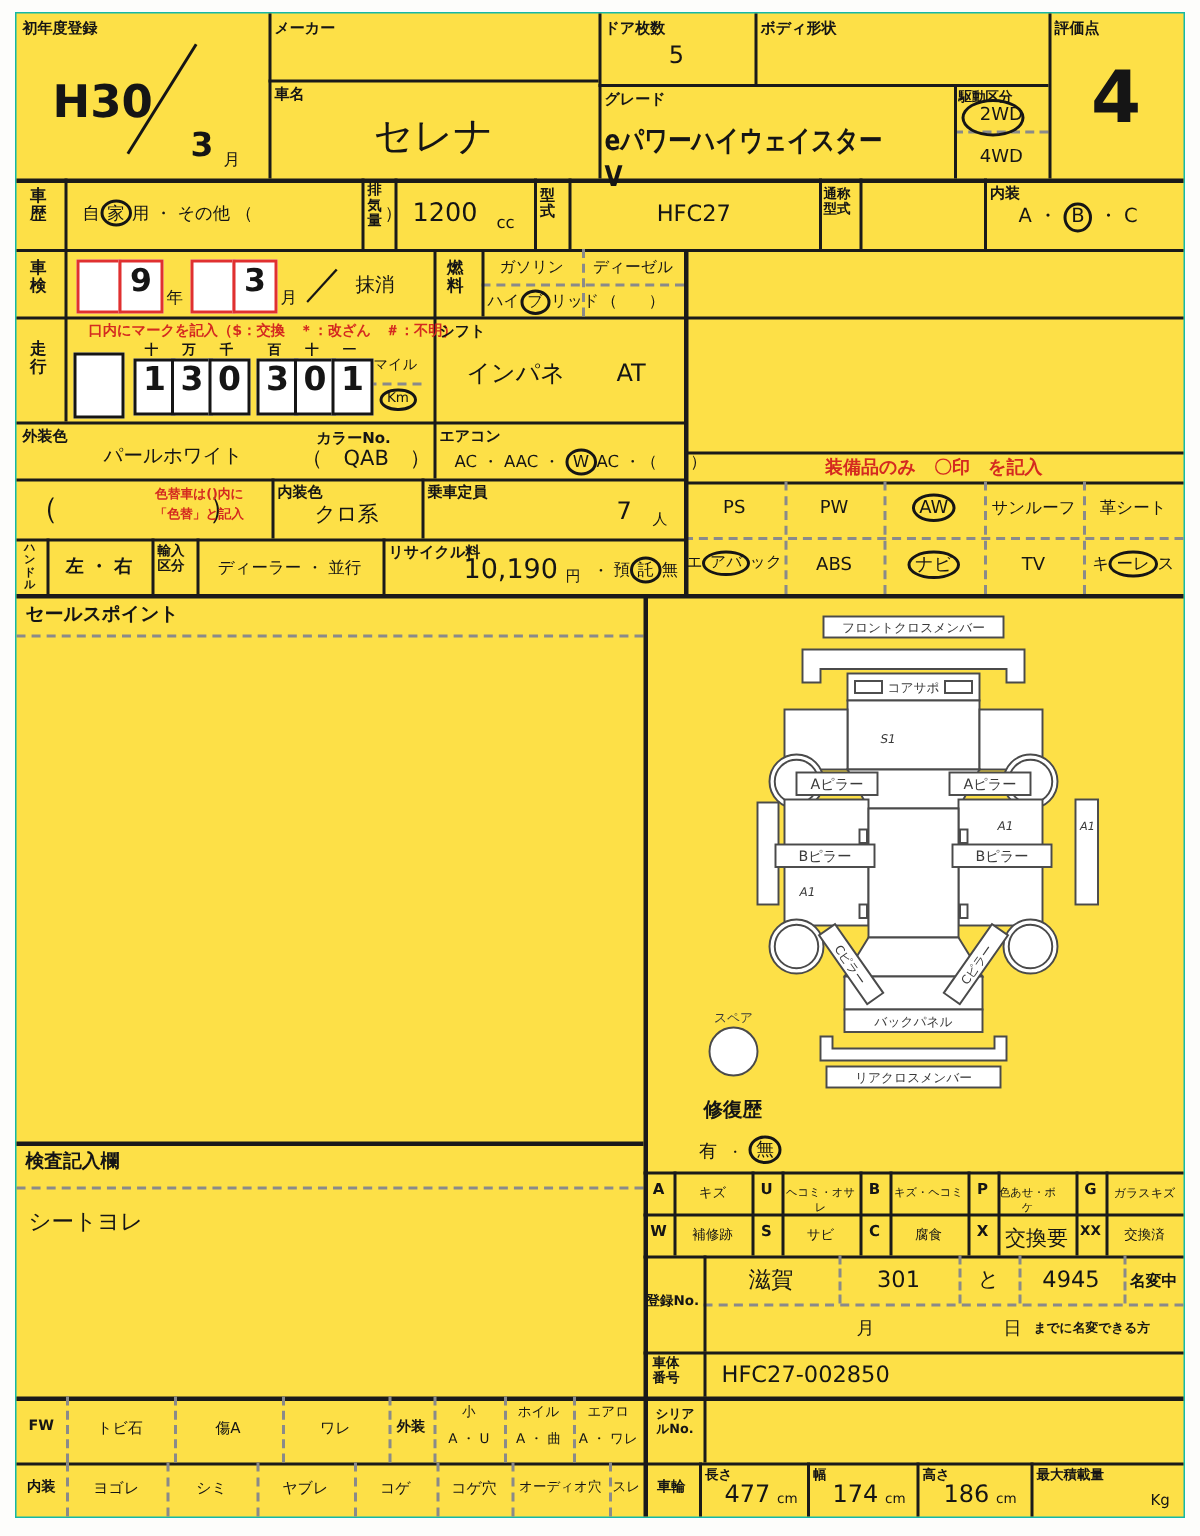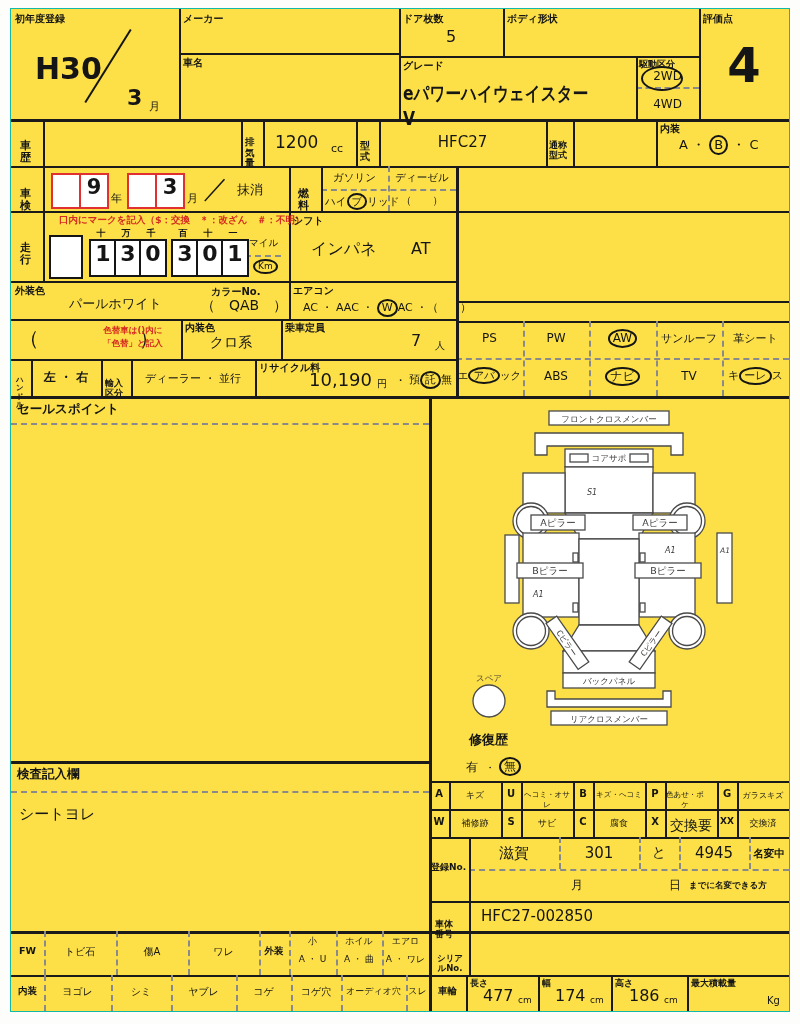--- a/index.html
+++ b/index.html
@@ -7,21 +7,21 @@
   #form{position:absolute;left:10px;top:8px;width:778px;height:1002px;border:1px solid #14b8a6;background:#fde047;}
   .a{position:absolute;}
   .hl{position:absolute;height:2px;background:#1a1a1a;}
   .hl3{height:3px;}
   .vl{position:absolute;width:2px;background:#1a1a1a;}
   .vl3{width:3px;}
   .hd{position:absolute;height:0;border-top:2px dashed #8a8a8a;}
   .vd{position:absolute;width:0;border-left:2px dashed #8a8a8a;}
   .lb{position:absolute;font-size:10px;font-weight:bold;}
   .ct{position:absolute;text-align:center;}
-  .stack{line-height:1.12;word-break:break-all;margin-top:15px;}
+  .stack{line-height:1.12;word-break:break-all;}
   .cr{display:inline-block;border:2px solid #151515;border-radius:50%;padding:0 3px;line-height:1.25;}
   .red{color:#d42a20;}
   .rb{position:absolute;border:2px solid #e03030;background:#fff;text-align:center;}
   .bx{position:absolute;border:2px solid #151515;background:#fff;text-align:center;}
   .oval{position:absolute;border:2px solid #151515;border-radius:50%;}
   .b{font-weight:bold;}
   svg text{fill:#3a3a3a;}
 </style>
 </head>
 <body>
@@ -119,37 +119,42 @@
   <i class="vl" style="left:676px;top:966px;height:36px"></i>
 
   <span class="lb" style="left:4px;top:3px">初年度登録</span>
   <span class="a b" style="left:24px;top:42px;font-size:30px">H30</span>
   <i class="a" style="left:96px;top:14px;width:2px;height:86px;background:#151515;transform:rotate(32deg)"></i>
   <span class="a b" style="left:116px;top:76px;font-size:22px">3</span>
   <span class="a" style="left:138px;top:90px;font-size:11px">月</span>
 
   <span class="lb" style="left:172px;top:3px">メーカー</span>
   <span class="lb" style="left:172px;top:47px">車名</span>
+  <div class="ct" style="left:168px;top:64px;width:220px;font-size:26px">セレナ</div>
 
   <span class="lb" style="left:392px;top:3px">ドア枚数</span>
   <div class="ct" style="left:388px;top:18px;width:104px;font-size:16px">5</div>
   <span class="lb" style="left:496px;top:3px">ボディ形状</span>
 
   <span class="lb" style="left:392px;top:50px">グレード</span>
   <div class="a b" style="left:392px;top:72px;width:240px;font-size:19px;transform:scaleX(.82);transform-origin:left">eパワーハイウェイスターV</div>
 
   <span class="a b" style="left:628px;top:49px;font-size:9px">駆動区分</span>
   <div class="ct" style="left:625px;top:60px;width:63px;font-size:12px">2WD</div>
   <i class="oval" style="left:630px;top:57px;width:38px;height:21px"></i>
   <div class="ct" style="left:625px;top:88px;width:63px;font-size:12px">4WD</div>
 
   <span class="lb" style="left:692px;top:3px">評価点</span>
   <div class="ct b" style="left:688px;top:28px;width:90px;font-size:48px">4</div>
 
   <div class="a b stack" style="left:9px;top:116px;width:14px;font-size:11px">車歴</div>
+  <div class="a" style="left:44px;top:124px;font-size:11.5px">
+    <span>自</span><span class="cr">家</span><span>用</span>
+    <span>・ その他 （</span><span style="margin-left:88px">）</span>
+  </div>
   <div class="a b stack" style="left:234px;top:113px;width:13px;font-size:9.5px">排気量</div>
   <span class="a" style="left:264px;top:123px;font-size:17px">1200</span>
   <span class="a" style="left:320px;top:133px;font-size:11px">cc</span>
   <div class="a b stack" style="left:349px;top:116px;width:13px;font-size:10px">型式</div>
   <div class="ct" style="left:368px;top:124px;width:167px;font-size:15px">HFC27</div>
   <div class="a b stack" style="left:538px;top:116px;width:22px;font-size:9px">通称型式</div>
   <span class="lb" style="left:649px;top:113px">内装</span>
   <div class="a" style="left:668px;top:126px;font-size:13px">
     <span>A</span> <span>・</span> <span class="cr">B</span> <span>・</span> <span>C</span>
   </div>
@@ -218,20 +223,21 @@
   <div class="a b stack" style="left:94px;top:354px;width:24px;font-size:9px">輸入区分</div>
   <div class="ct" style="left:120px;top:362px;width:124px;font-size:11px">ディーラー ・ 並行</div>
   <span class="lb" style="left:248px;top:352px">リサイクル料</span>
   <span class="a" style="left:298px;top:360px;font-size:18px">10,190</span>
   <span class="a" style="left:366px;top:368px;font-size:10px">円</span>
   <span class="a" style="left:384px;top:364px;font-size:11px">・</span>
   <div class="a" style="left:398px;top:362px;font-size:11px">
     <span>預</span><span class="cr">託</span><span>無</span>
   </div>
 
+  <div class="ct red b" style="left:445px;top:294px;width:333px;font-size:12px">装備品のみ　〇印　を記入</div>
   <div class="ct" style="left:445px;top:322px;width:67px;font-size:12px">PS</div>
   <div class="ct" style="left:512px;top:322px;width:66px;font-size:12px">PW</div>
   <div class="ct" style="left:578px;top:320px;width:67px;font-size:12px"><span class="cr">AW</span></div>
   <div class="ct" style="left:645px;top:322px;width:66px;font-size:11px">サンルーフ</div>
   <div class="ct" style="left:711px;top:322px;width:67px;font-size:11px">革シート</div>
   <div class="ct" style="left:445px;top:358px;width:67px;font-size:10.5px">
     <span>エ</span><span class="cr">アバ</span><span>ック</span>
   </div>
   <div class="ct" style="left:512px;top:360px;width:66px;font-size:12px">ABS</div>
   <div class="ct" style="left:578px;top:358px;width:67px;font-size:12px"><span class="cr">ナビ</span></div>

